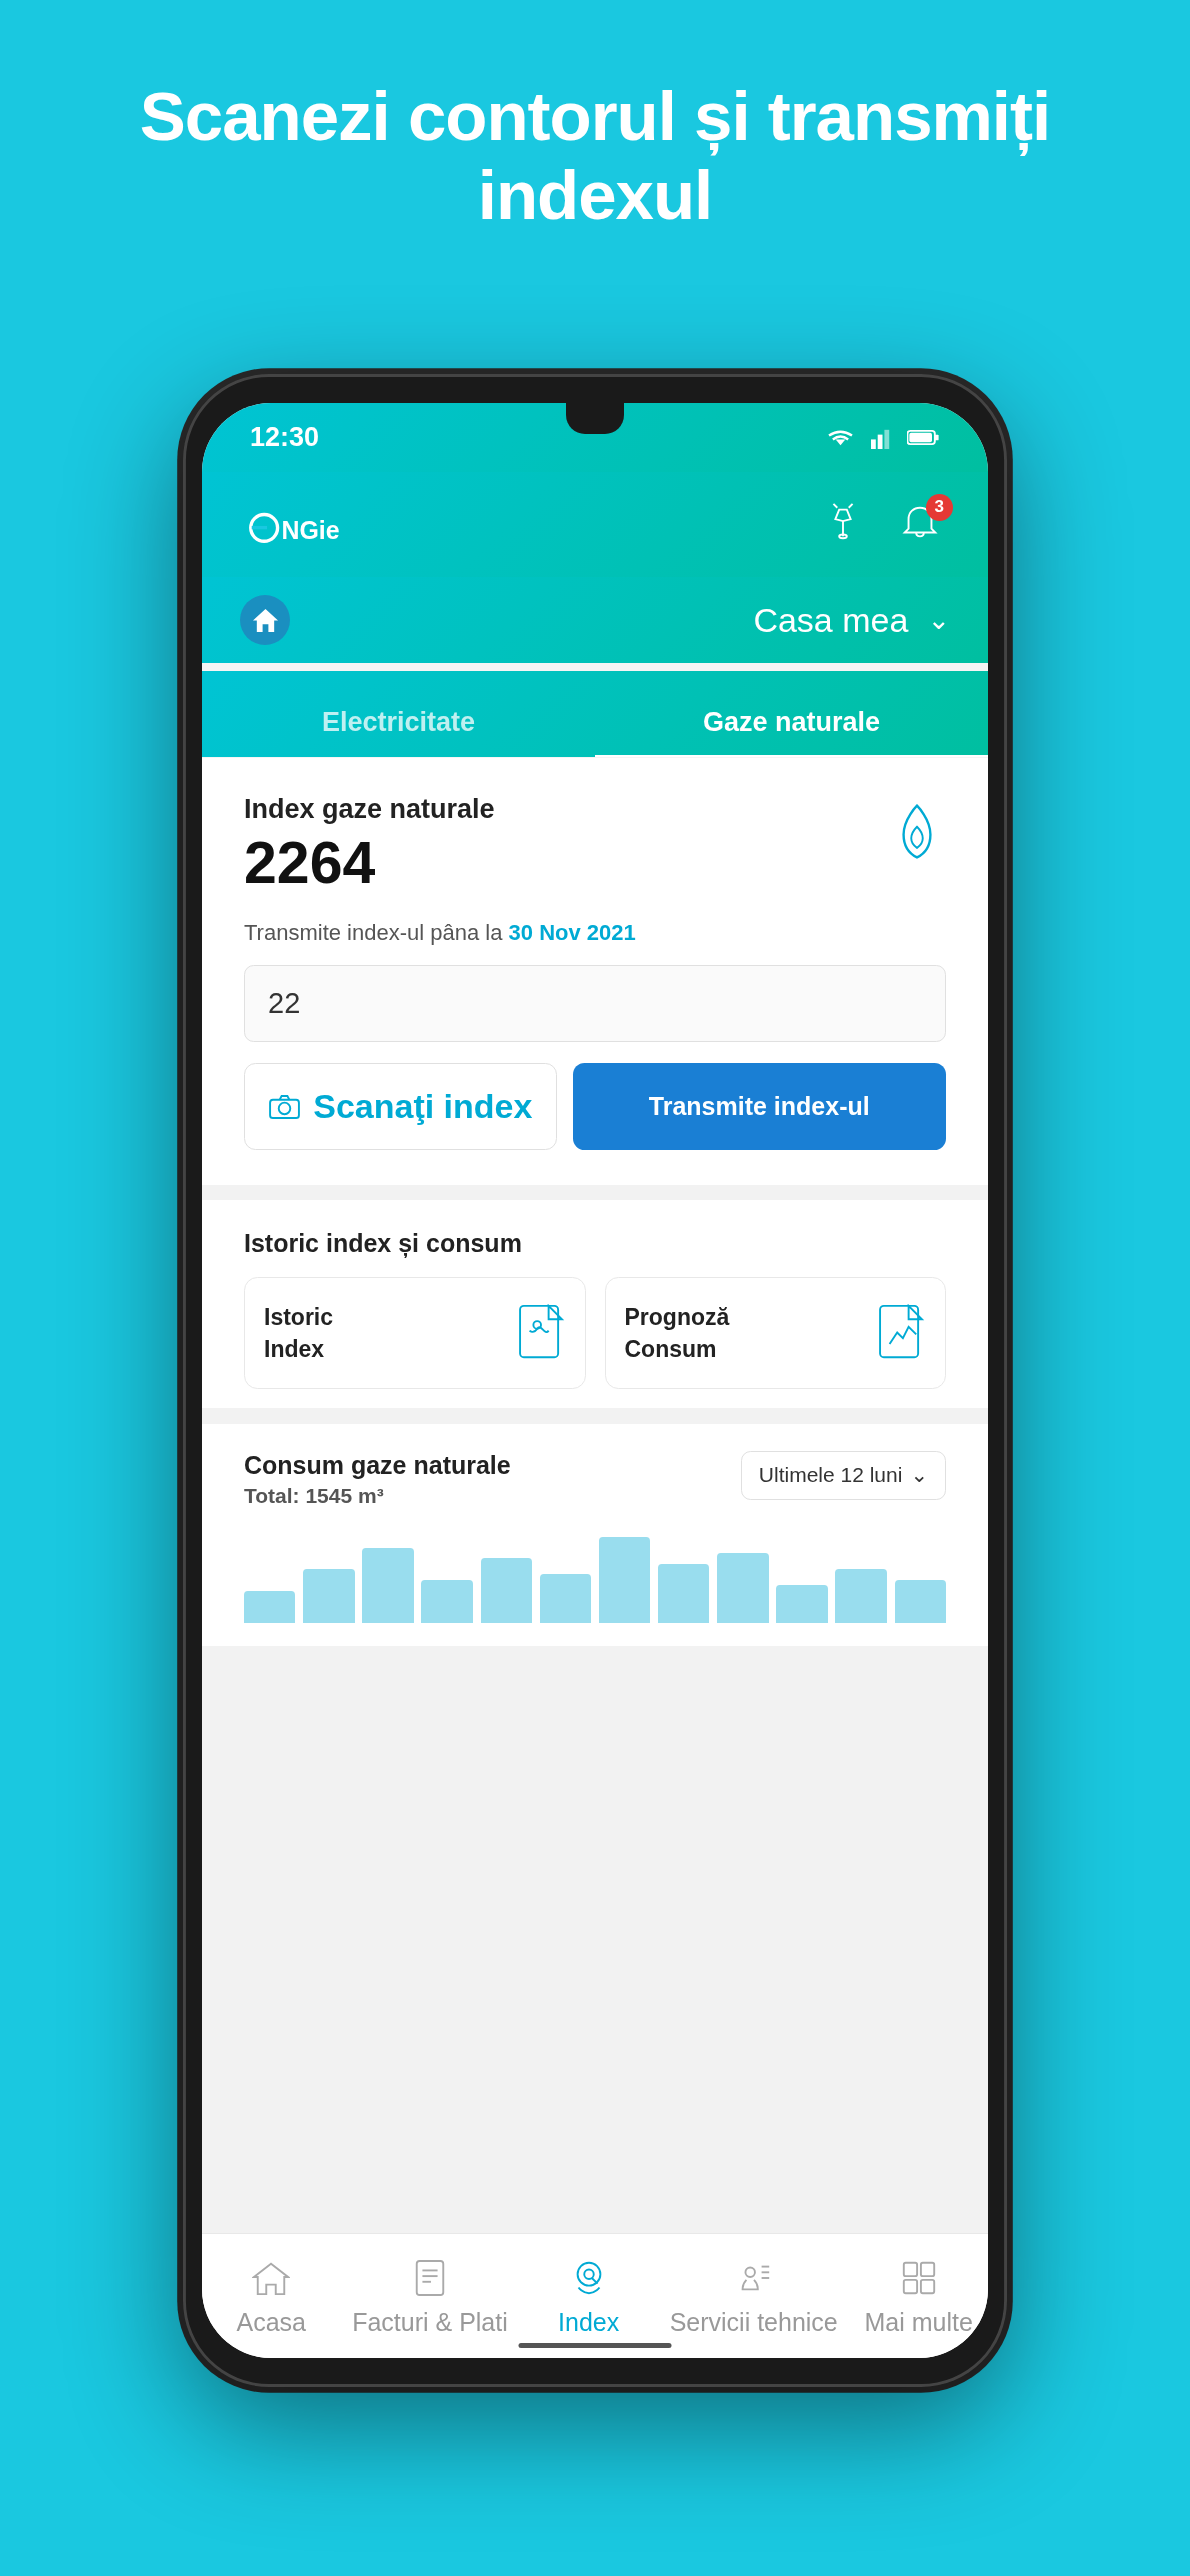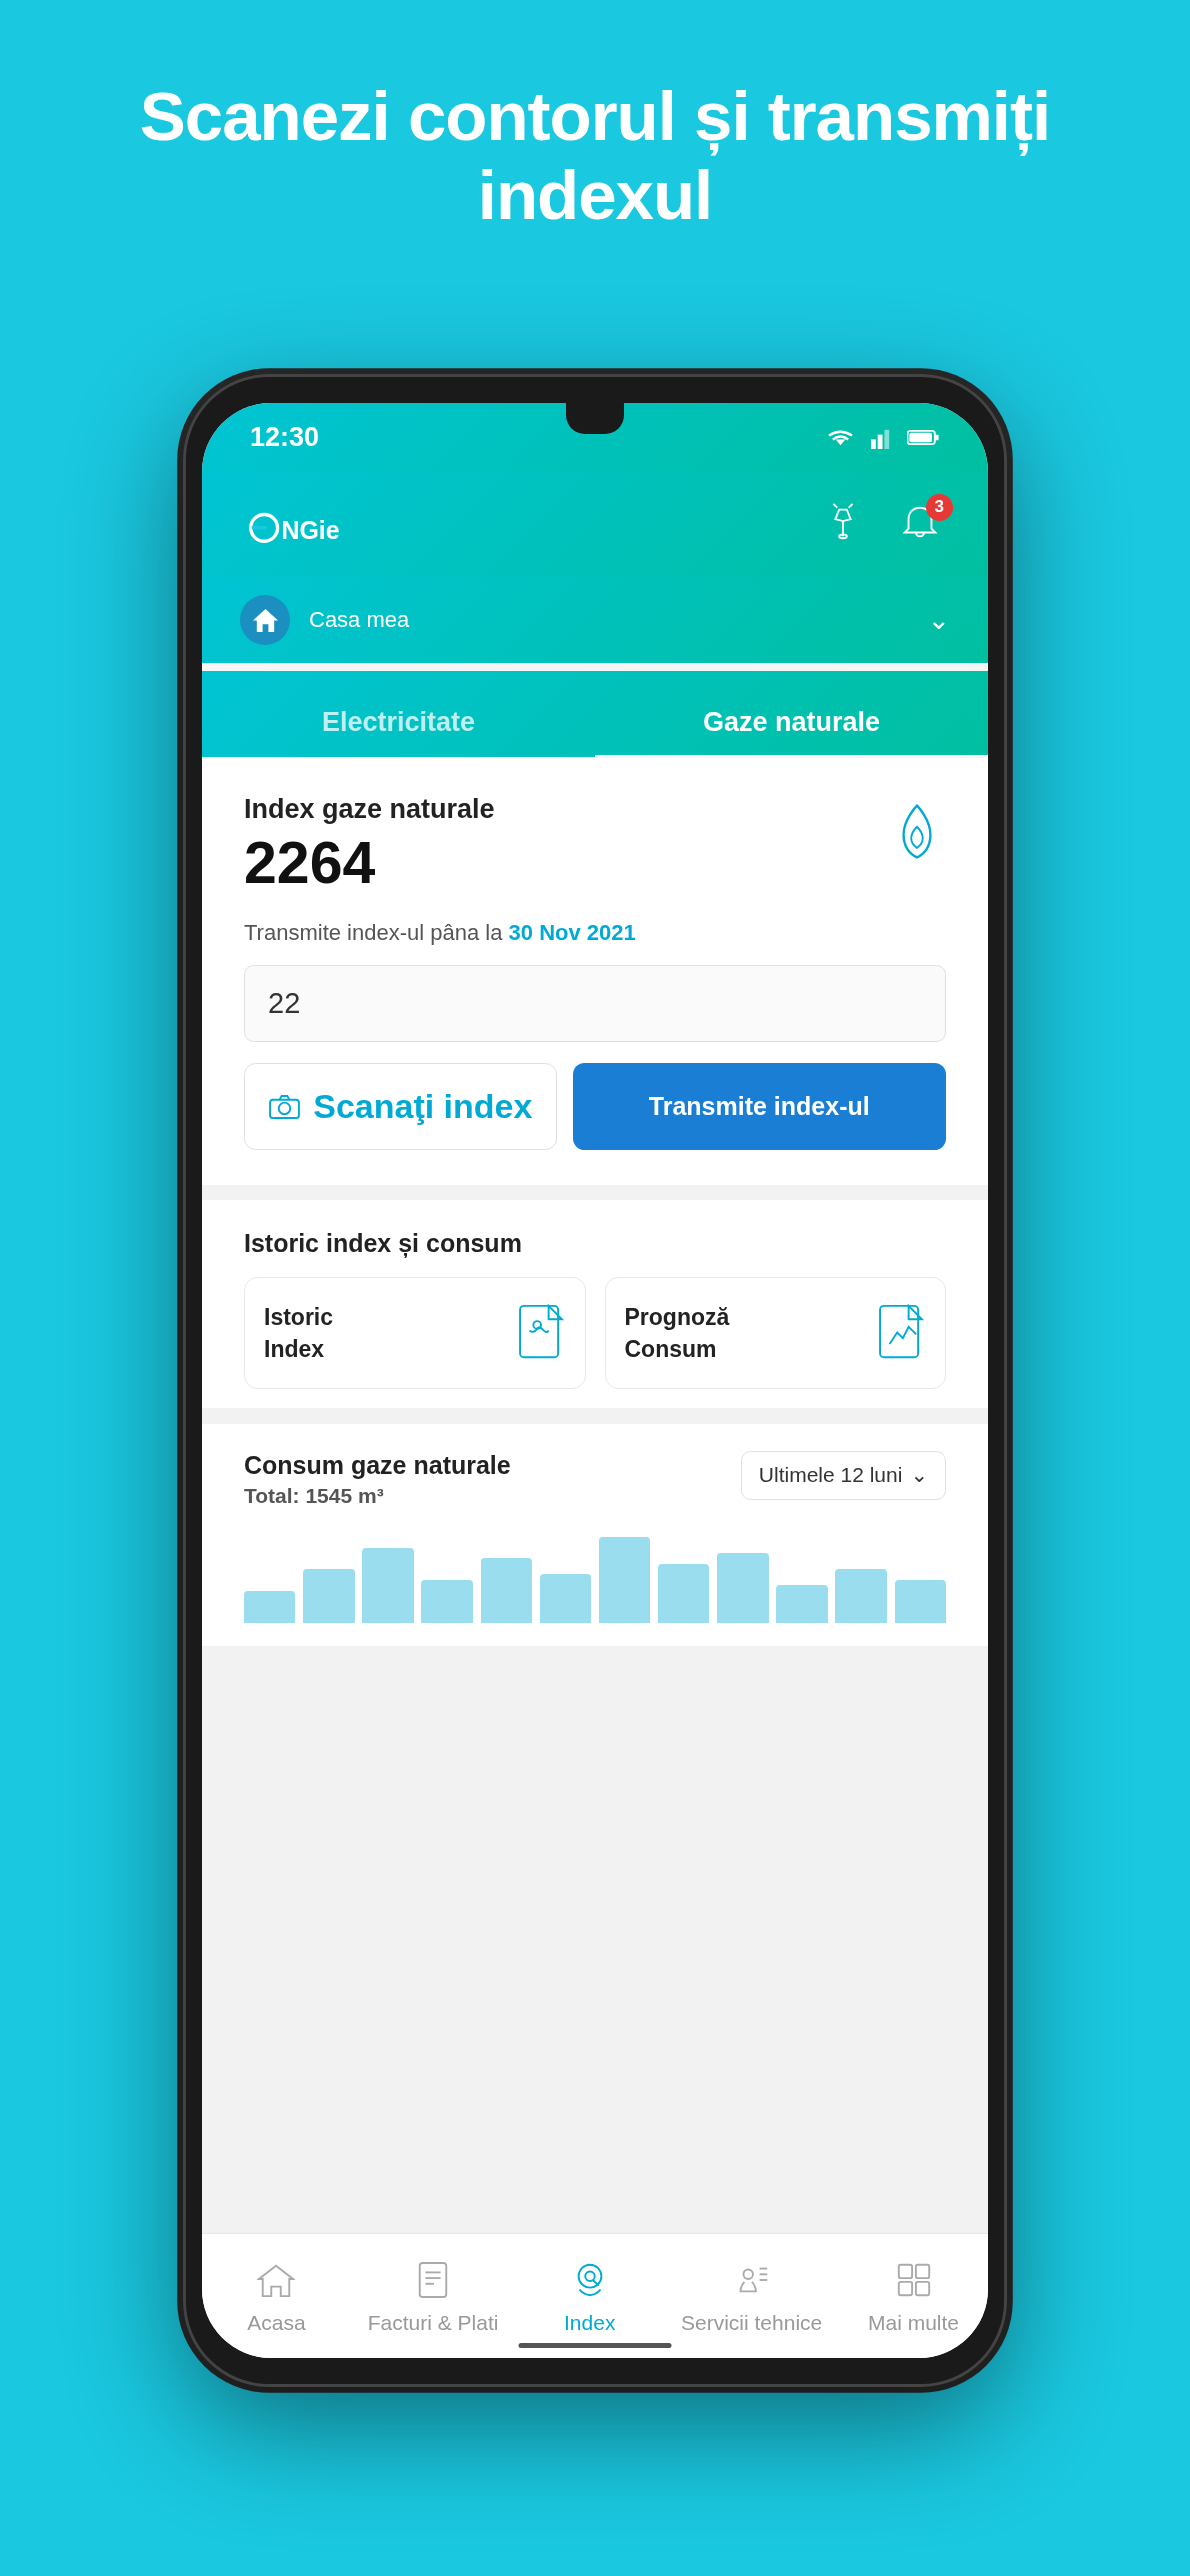--- a/index.html
+++ b/index.html
@@ -145,24 +145,24 @@
       width: 50px;
       height: 50px;
       background: #1a8fc0;
       border-radius: 50%;
       display: flex;
       align-items: center;
       justify-content: center;
     }
     .casa-label {
       flex: 1;
-      font-size: 22px;
+      font-size: 34px;
       font-weight: 500;
       color: #fff;
-      text-align: left;
+      text-align: right;
     }
     .casa-chevron {
       color: #fff;
       font-size: 27px;
     }
 
     
     .tabs-area {
       position: absolute;
       top: 268px;
@@ -388,21 +388,21 @@
       min-width: 115px;
     }
     .nav-icon {
       width: 46px;
       height: 46px;
       display: flex;
       align-items: center;
       justify-content: center;
     }
     .nav-label {
-      font-size: 21px;
+      font-size: 25px;
       color: #999;
       text-align: center;
     }
     .nav-item.active .nav-label {
       color: #00aad4;
     }
     .nav-item.active .nav-icon svg {
       stroke: #00aad4;
     }
 

